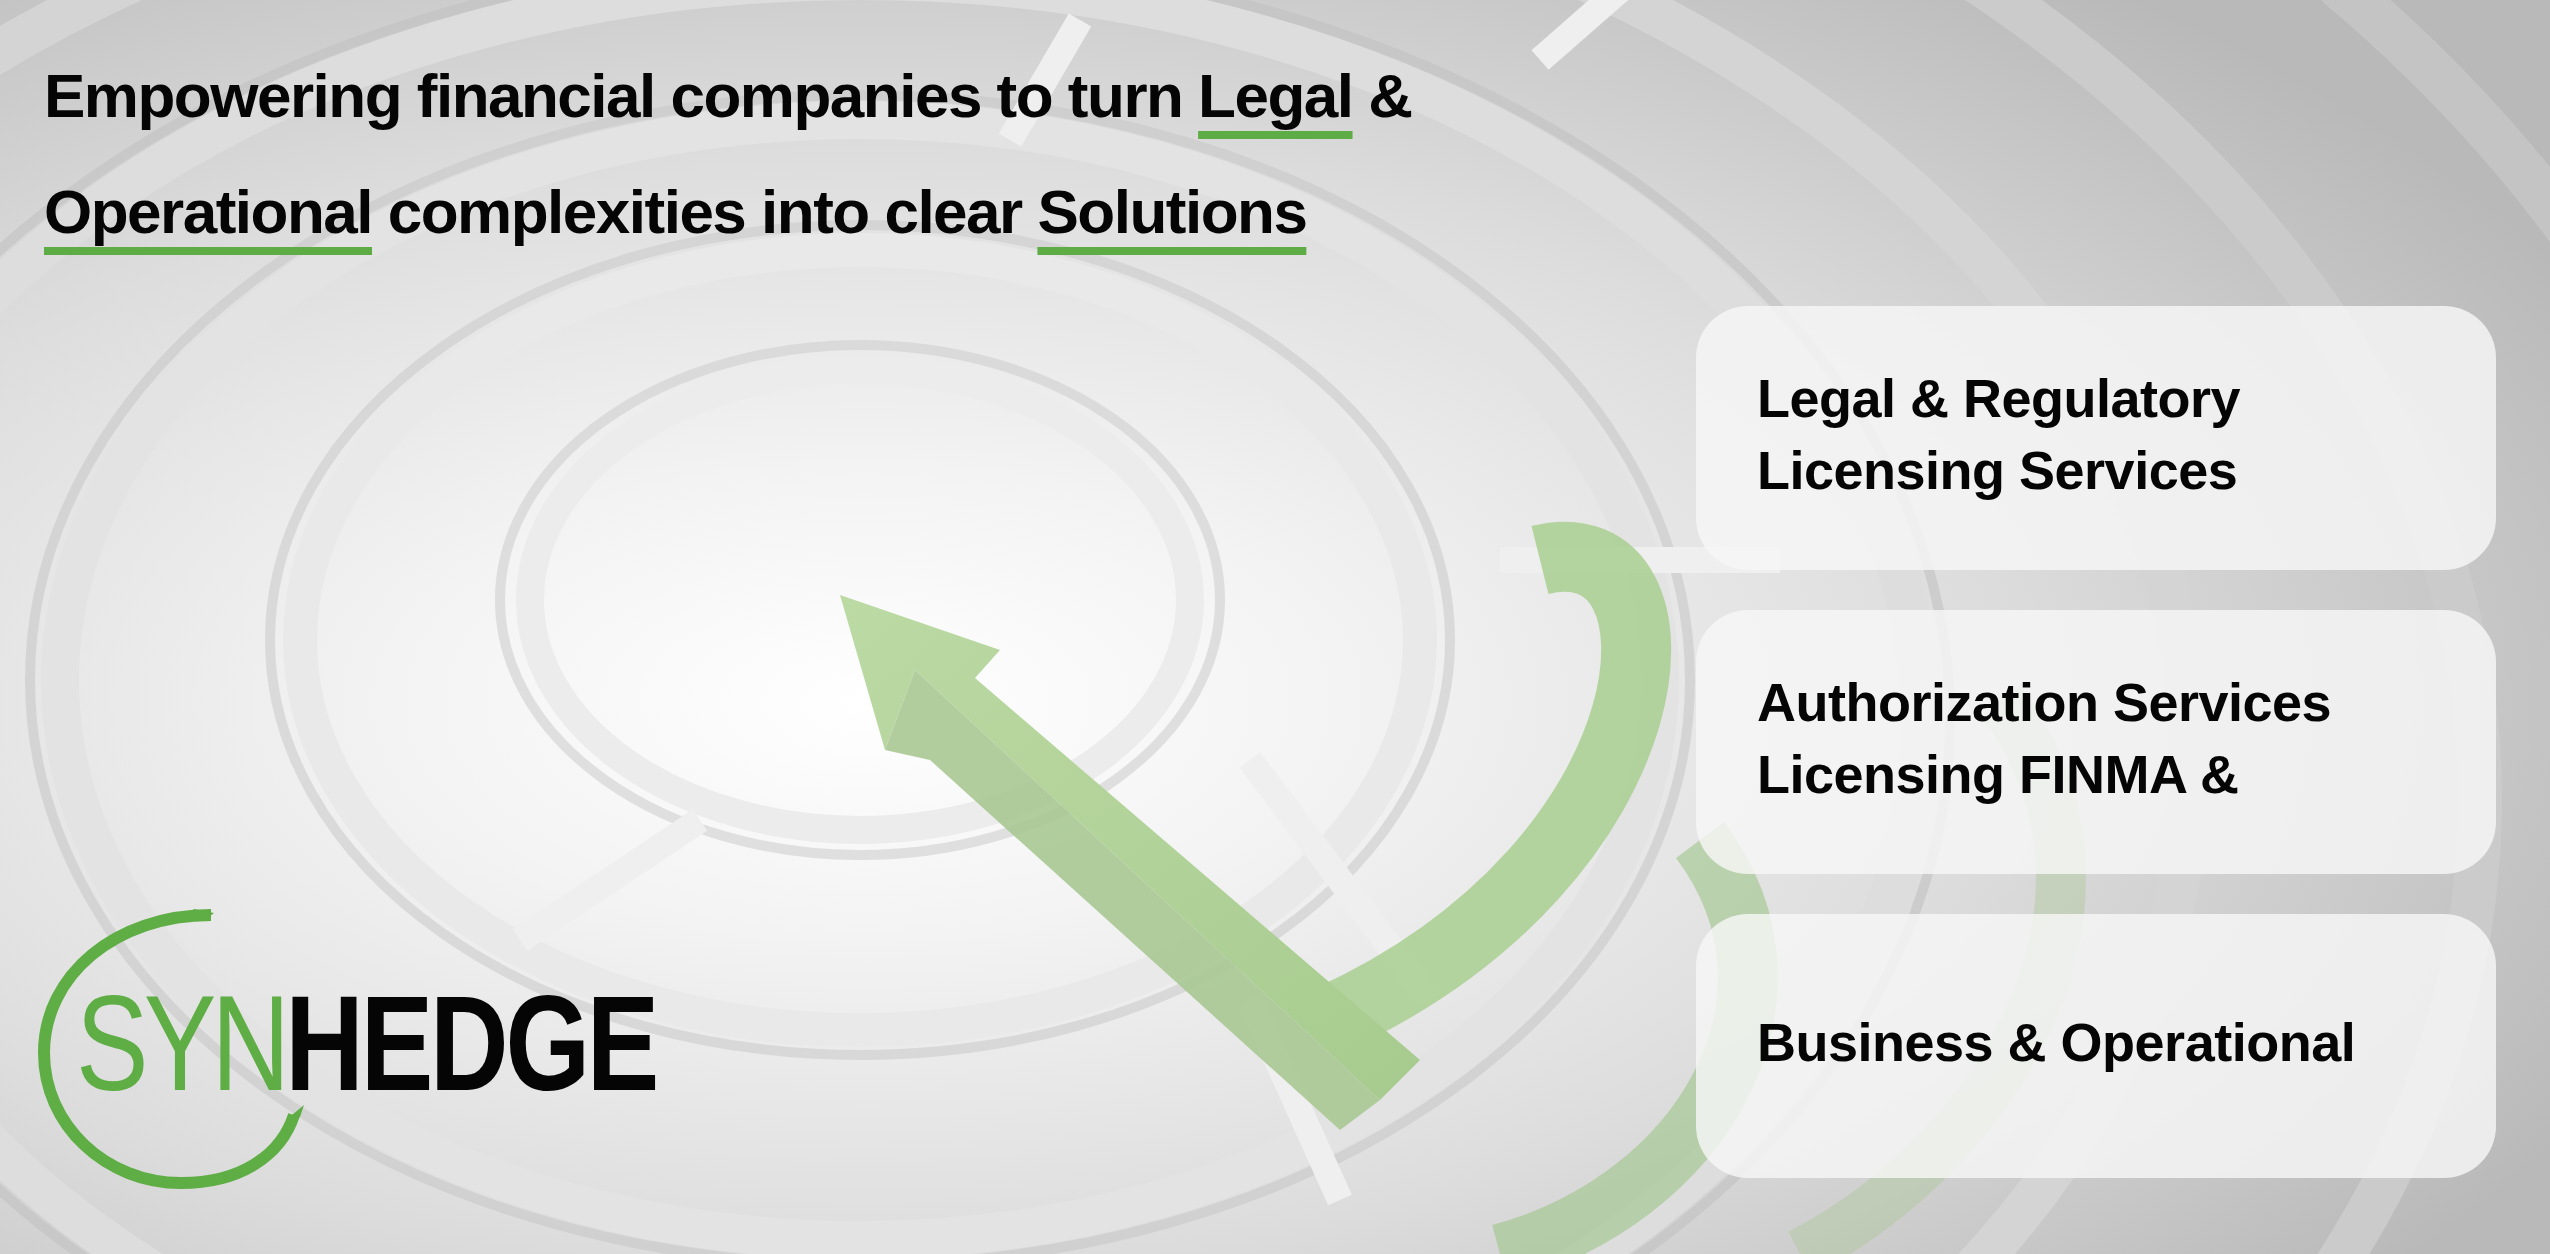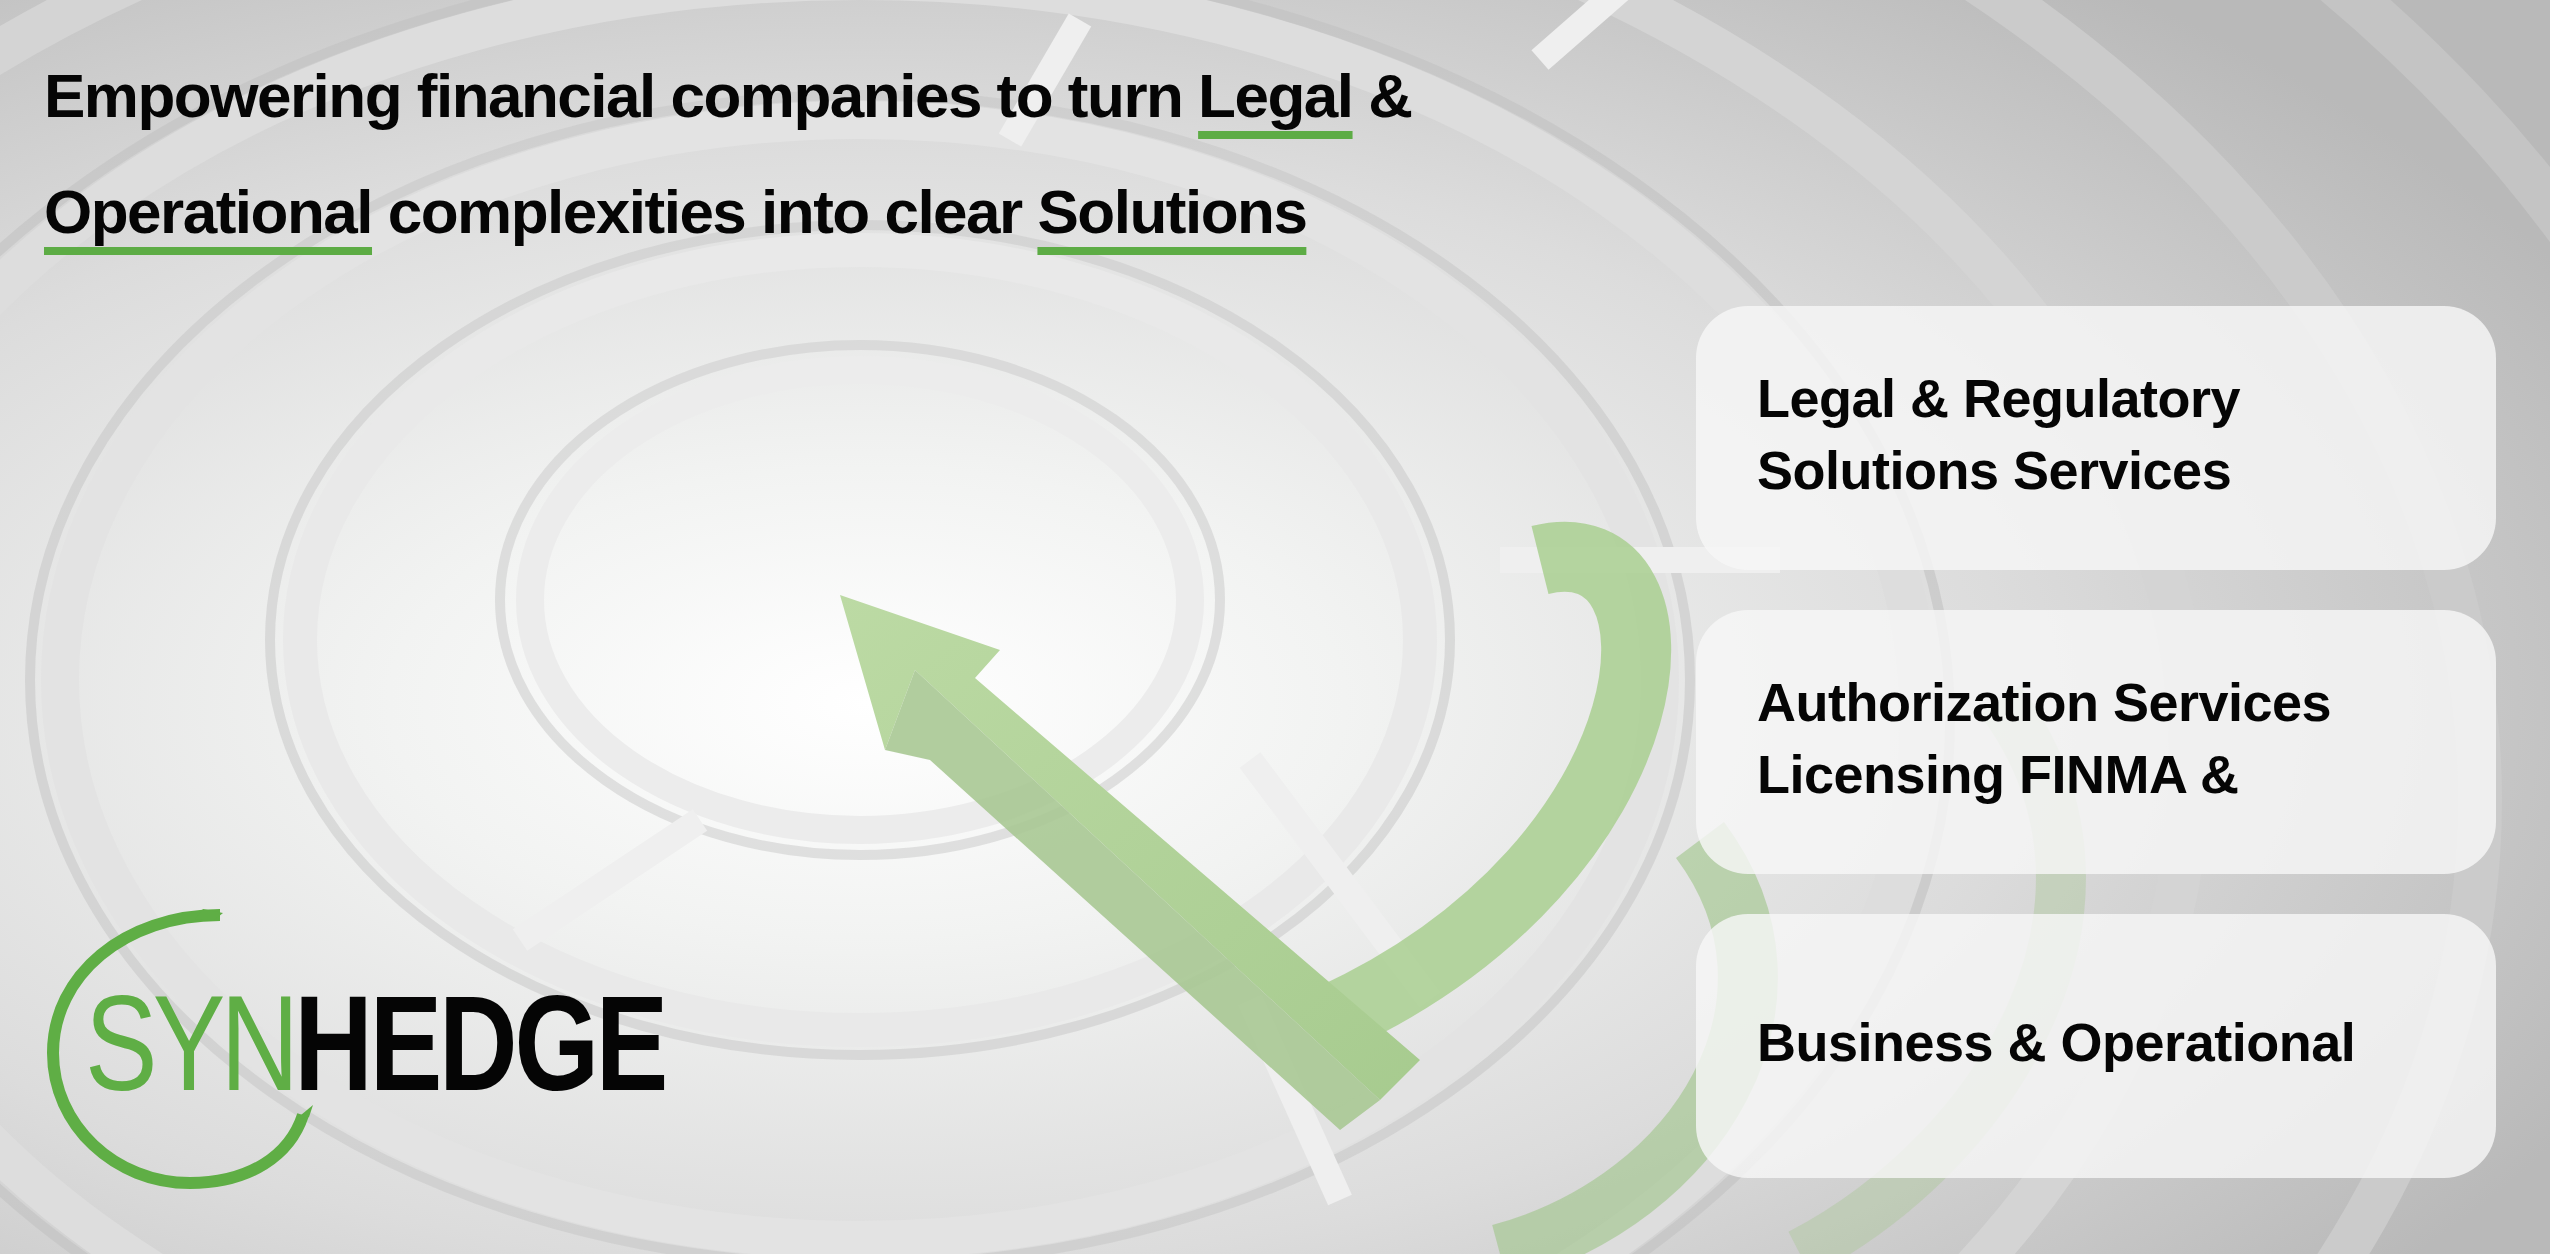--- a/index.html
+++ b/index.html
@@ -25,21 +25,21 @@
     height: 264px; margin-bottom: 40px; border-radius: 52px;
     background: rgba(246, 247, 246, 0.82);
     box-sizing: border-box; padding: 0 40px 0 61px;
     display: flex; align-items: center; cursor: pointer;
   }
   .card-text {
     font-family: "Liberation Sans", sans-serif; font-weight: 700;
     font-size: 54px; line-height: 72px; color: #050505; letter-spacing: -0.5px;
     margin-top: -8px;
   }
-  .logo { position: absolute; left: 45px; top: 905px; width: 640px; height: 285px; z-index: 2; }
+  .logo { position: absolute; left: 36px; top: 905px; width: 640px; height: 285px; z-index: 2; }
   .logo svg { position: absolute; left: 0; top: 0; }
   .logo-word {
     position: absolute; left: 40px; top: 70px; white-space: nowrap;
     font-family: "Liberation Sans", sans-serif; font-weight: 400;
     font-size: 136px; line-height: 136px; letter-spacing: -6px;
     transform: scaleX(0.8); transform-origin: left top;
   }
   .logo-syn { color: #5fae45; }
   .logo-hedge { color: #050505; font-weight: 700; letter-spacing: -4px; }
 </style>
@@ -90,21 +90,21 @@
   <polygon points="840,595 1000,650 975,678 1420,1060 1380,1100 915,670 885,750" fill="url(#arrowG)"></polygon>
   <polygon points="885,750 915,670 1380,1100 1340,1130 930,760" fill="#a8c894" opacity="0.9"></polygon>
 </svg>
 
 <h1 class="headline"><span>Empowering financial companies to turn </span><span class="hl">Legal</span><span> &amp; </span><span class="hl">Operational</span><span> complexities into clear </span><span class="hl">Solutions</span></h1>
 
 <div class="cards">
   <div class="card">
     <div class="card-text">
       <div>Legal &amp; Regulatory</div>
-      <div>Solutions Services</div>
+      <div>Licensing Services</div>
     </div>
   </div>
   <div class="card">
     <div class="card-text">
       <div>Authorization Services</div>
       <div>Licensing FINMA &amp;</div>
     </div>
   </div>
   <div class="card">
     <div class="card-text">

